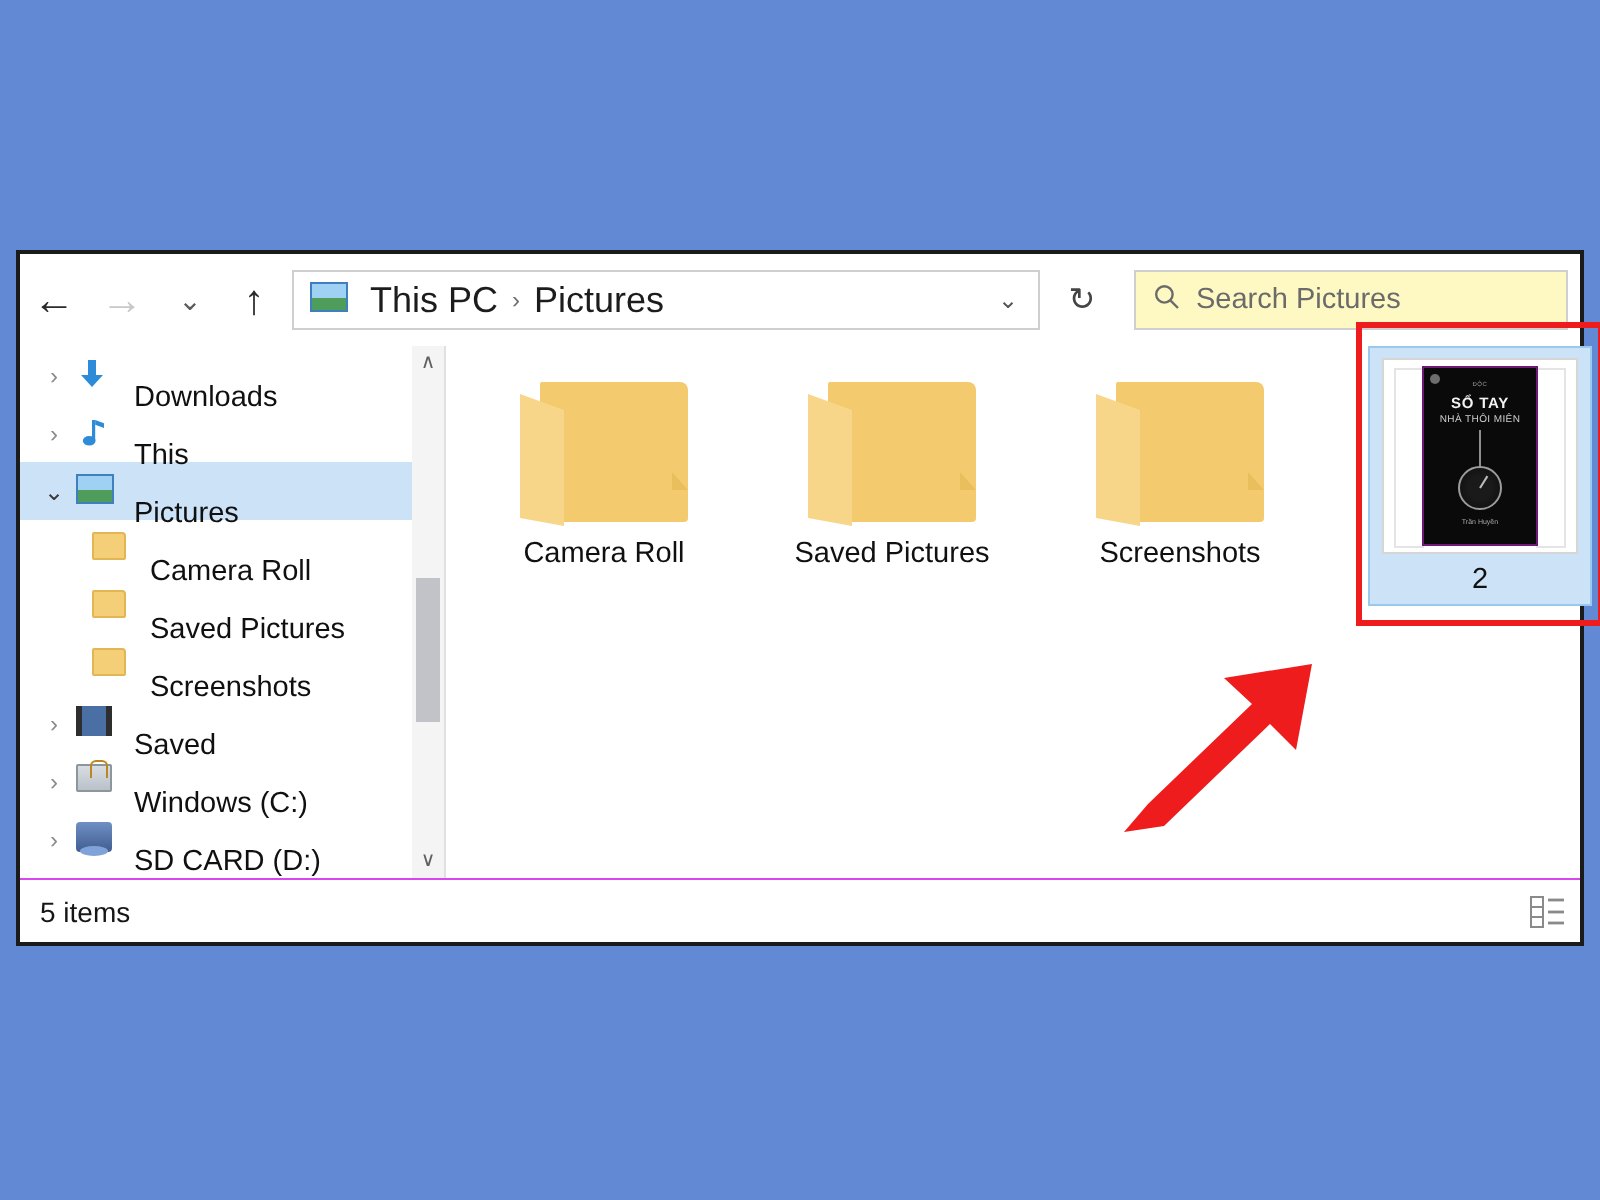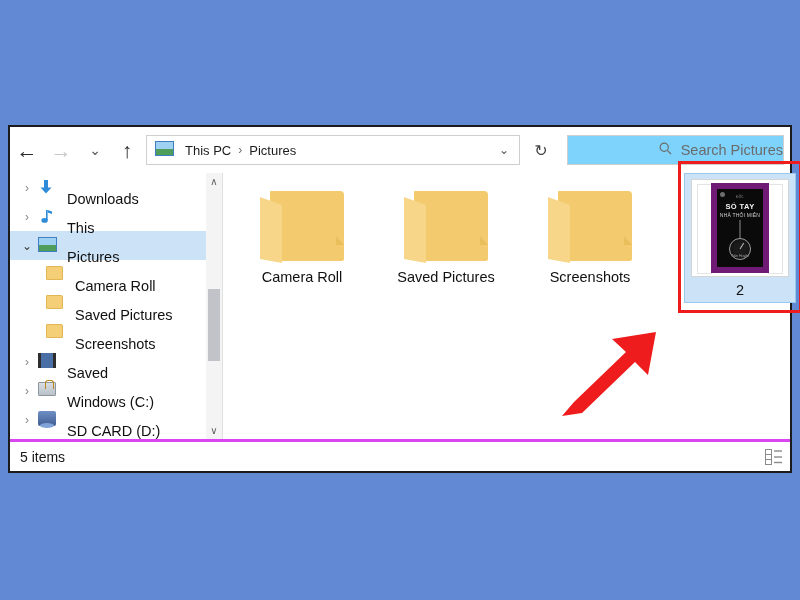--- a/index.html
+++ b/index.html
@@ -43,42 +43,42 @@
     border: 1px solid #cfcfcf;
     background: #fff;
     display: flex; align-items: center;
     padding: 0 2px;
   }
   #addr-icon {
     width: 22px; height: 18px; margin: 0 4px 0 6px;
     flex: 0 0 auto; position: relative;
   }
   .crumb {
-    font-size: 13px; color: #1c1c1c;
+    font-size: 18px; color: #1c1c1c;
     padding: 0 4px; white-space: nowrap;
   }
   .crumb-sep {
     font-size: 12px; color: #6d6d6d; padding: 0 3px;
   }
   #addr-chevron {
     margin-left: auto; width: 26px; text-align: center;
     font-size: 12px; color: #555;
   }
   #refresh-btn {
     width: 36px; height: 30px; margin-left: 3px;
     border: 1px solid transparent;
     display: flex; align-items: center; justify-content: center;
     font-size: 16px; color: #444;
   }
   #search-box {
     flex: 1 1 auto; height: 30px;
     margin-left: 8px; margin-right: 6px;
     border: 1px solid #cfcfcf;
-    background: #7dd3fc;
-    display: flex; align-items: center; justify-content: flex-end;
+    background: #fef9c3;
+    display: flex; align-items: center;
   }
   #search-icon {
     width: 30px; text-align: center; flex: 0 0 auto;
     color: #6b6b6b; font-size: 14px;
   }
   #search-placeholder {
     font-size: 14.5px; color: #6b6b6b;
   }
 
   
@@ -219,21 +219,21 @@
     background: #ffffff;
     display: flex; align-items: center; justify-content: center;
     position: relative;
     border: 1px solid #d6d6d6;
   }
   #book-cover {
     width: 58px; height: 90px;
     background: #0a0a0a;
     position: relative;
     overflow: hidden;
-    border: 6px solid #701a75;
+    border: 1px solid #701a75;
   }
   #cover-top-tag {
     position: absolute; top: 6px; left: 0; right: 0;
     text-align: center; font-size: 3px; color: #9a9a9a;
     letter-spacing: .3px;
   }
   #cover-title {
     position: absolute; top: 13px; left: 0; right: 0;
     text-align: center; font-size: 7.5px; color: #f2f2f2;
     font-weight: bold; letter-spacing: .4px;
@@ -286,21 +286,21 @@
     position: absolute; left: 560px; top: 328px;
     width: 100px; height: 92px;
     pointer-events: none;
   }
 
   
   #status-bar {
     position: absolute; left: 0; right: 0; bottom: 0;
     height: 32px;
     background: #ffffff;
-    border-top: 3px solid #d946ef;
+    border-top: 1px solid #d946ef;
     display: flex; align-items: center;
     padding: 0 8px 0 10px;
   }
   #status-text { font-size: 14px; color: #161616; }
   #view-icons { margin-left: auto; display: flex; gap: 4px; }
   .view-ico { width: 17px; height: 16px; position: relative; }
 </style>
 </head>
 <body>
 

